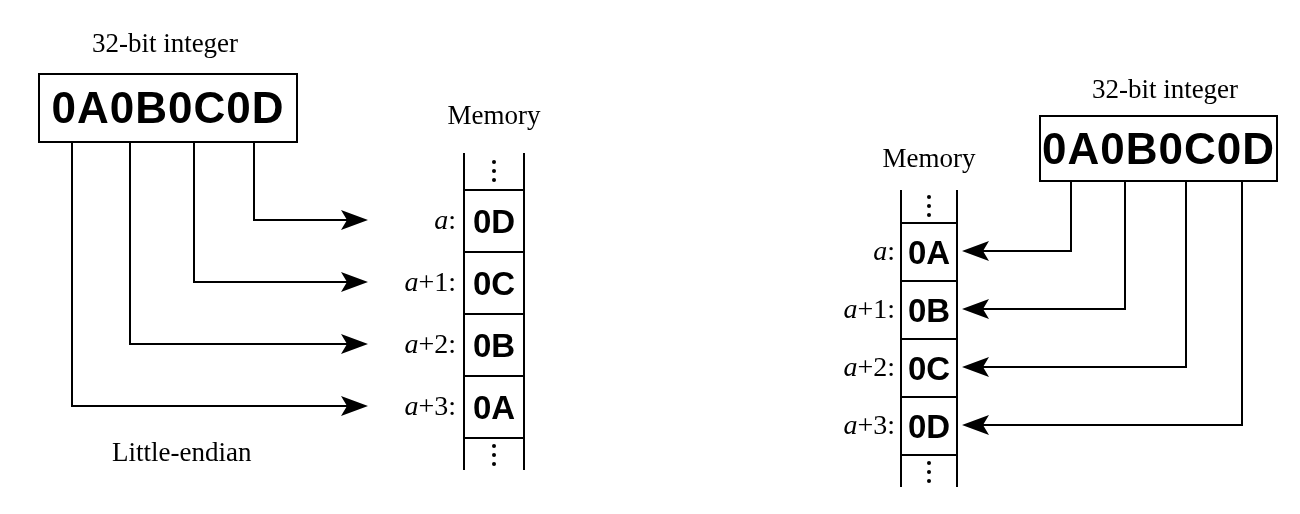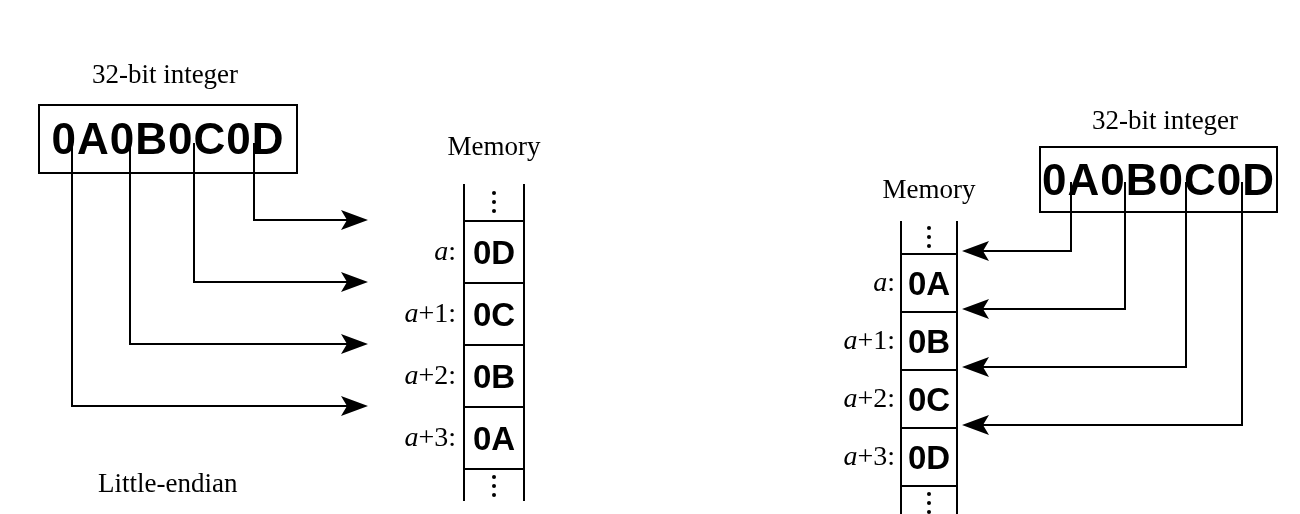--- a/index.html
+++ b/index.html
@@ -5,21 +5,21 @@
   html, body { margin: 0; padding: 0; background: #ffffff; }
   #stage {
     position: relative;
     width: 1300px;
     height: 514px;
     background: #ffffff;
     font-family: "Liberation Serif", serif;
     color: #000000;
     overflow: hidden;
   }
-  .abs { position: absolute; margin-top: 31px; }
+  .abs { position: absolute; }
   .serif-label {
     font-family: "Liberation Serif", serif;
     font-size: 27px;
     text-align: center;
     white-space: nowrap;
   }
   .caption {
     font-family: "Liberation Serif", serif;
     font-size: 27px;
     white-space: nowrap;
@@ -130,21 +130,21 @@
   <div class="abs addr-label" style="left:356px; top:264px; width:100px;">
     <span class="addr-var">a</span><span>+1:</span>
   </div>
   <div class="abs addr-label" style="left:356px; top:326px; width:100px;">
     <span class="addr-var">a</span><span>+2:</span>
   </div>
   <div class="abs addr-label" style="left:356px; top:388px; width:100px;">
     <span class="addr-var">a</span><span>+3:</span>
   </div>
 
-  <div class="abs caption" style="left:98px; top:437px;">Little-endian</div>
+  <div class="abs caption" style="left:112px; top:437px;">Little-endian</div>
 
   <div class="abs serif-label" style="left:1040px; top:74px; width:250px;">32-bit integer</div>
 
   <div class="abs int-box" style="left:1039px; top:115px; width:239px; height:67px;">
     <span class="int-value">0A0B0C0D</span>
   </div>
 
   <div class="abs serif-label" style="left:854px; top:143px; width:150px;">Memory</div>
 
   <div class="abs mem-column" style="left:900px; top:190px; width:58px; height:297px;">

